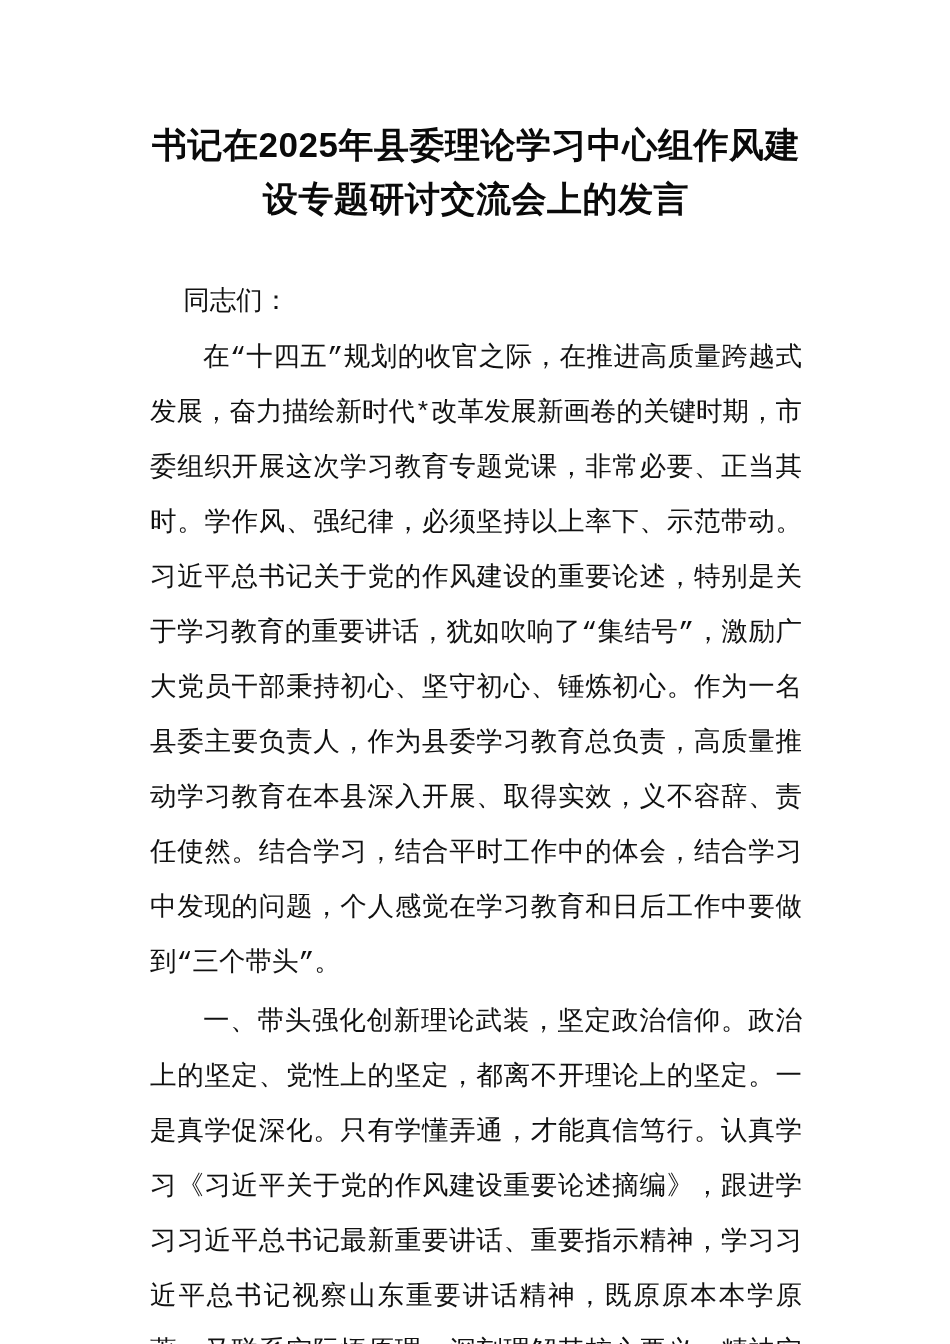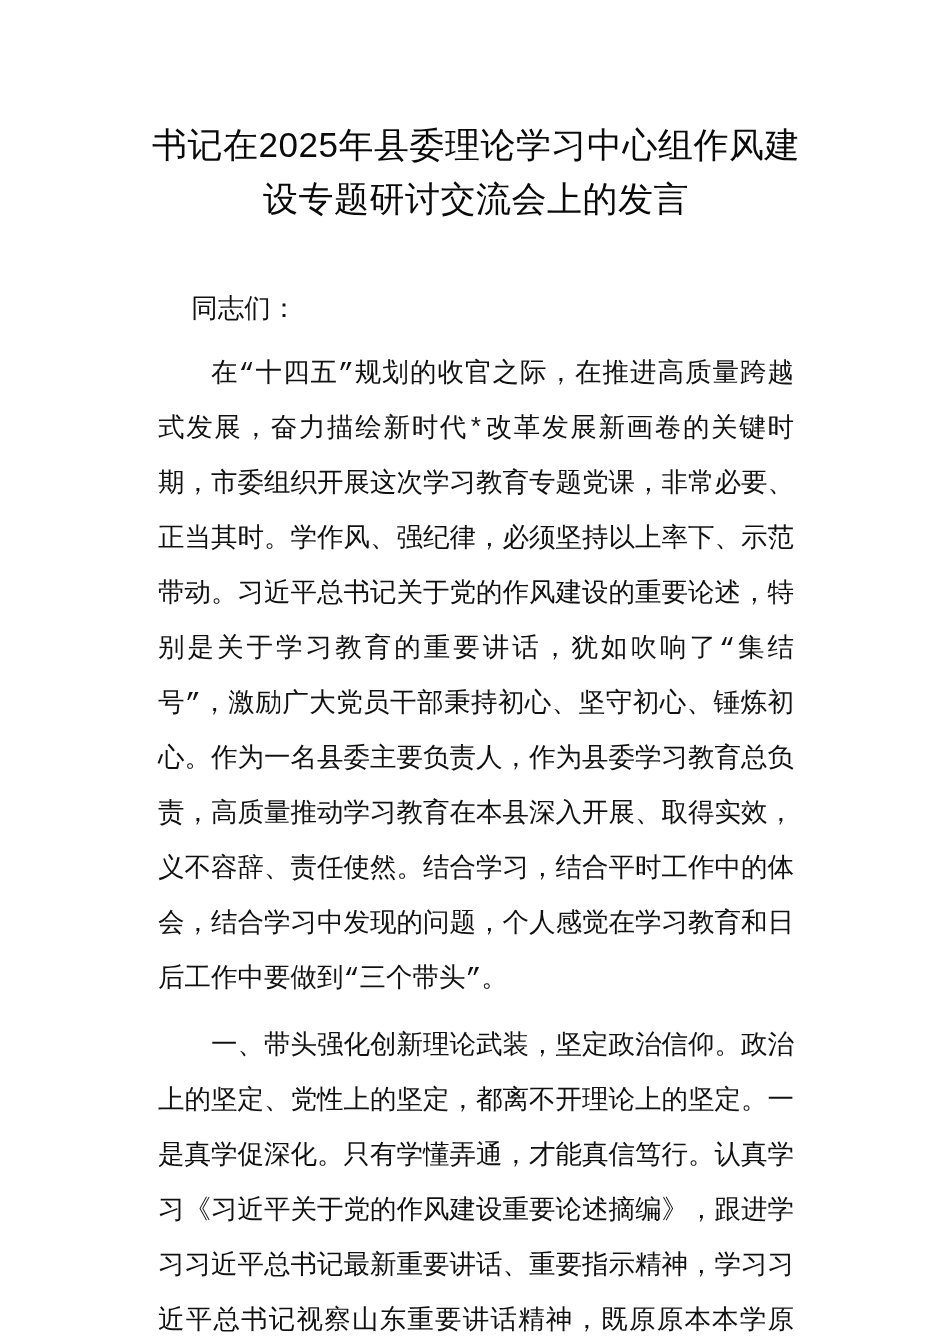--- a/index.html
+++ b/index.html
@@ -22,40 +22,40 @@
     box-sizing: border-box;
   }
   .content {
     position: absolute;
     left: 146px;
     top: 0;
     width: 660px;
   }
   .doc-title {
     font-family: "Liberation Sans", "DejaVu Sans", sans-serif;
-    font-weight: normal;
+    font-weight: bold;
     font-size: 35px;
     line-height: 54px;
     text-align: center;
     letter-spacing: 0.5px;
     margin: 0;
     padding-top: 118px;
     color: #0a0a0a;
   }
   .body-block {
     padding-top: 42px;
   }
   p.para {
     font-family: "DejaVu Serif", "Liberation Serif", serif;
     font-size: 26.5px;
     line-height: 55px;
     text-align: justify;
     text-justify: inter-character;
     text-align-last: left;
-    margin: 12px;
+    margin: 4px;
     letter-spacing: 0px;
     color: #111111;
     word-break: break-all;
   }
   p.indent {
     text-indent: 2em;
     font-family: Liberation Mono, monospace;
   }
   p.salutation {
     text-indent: 1.25em;

